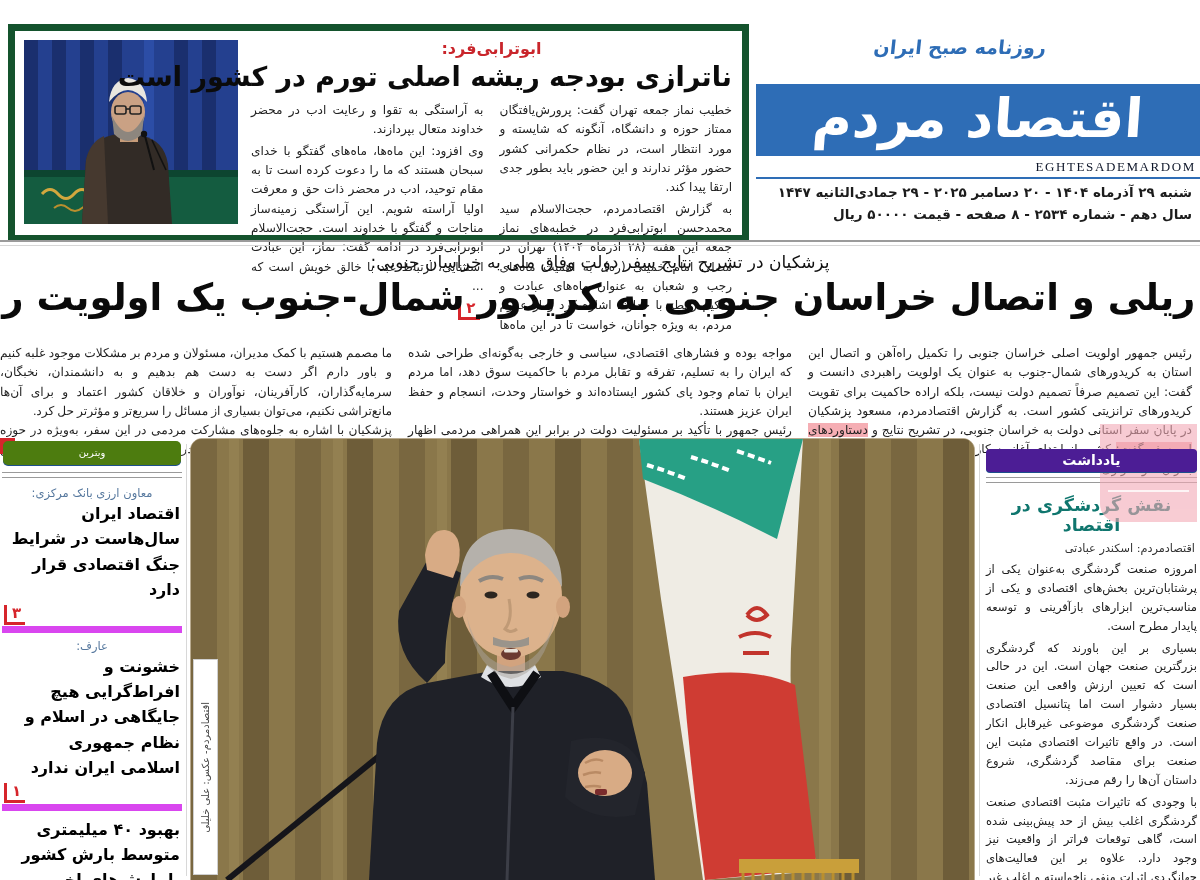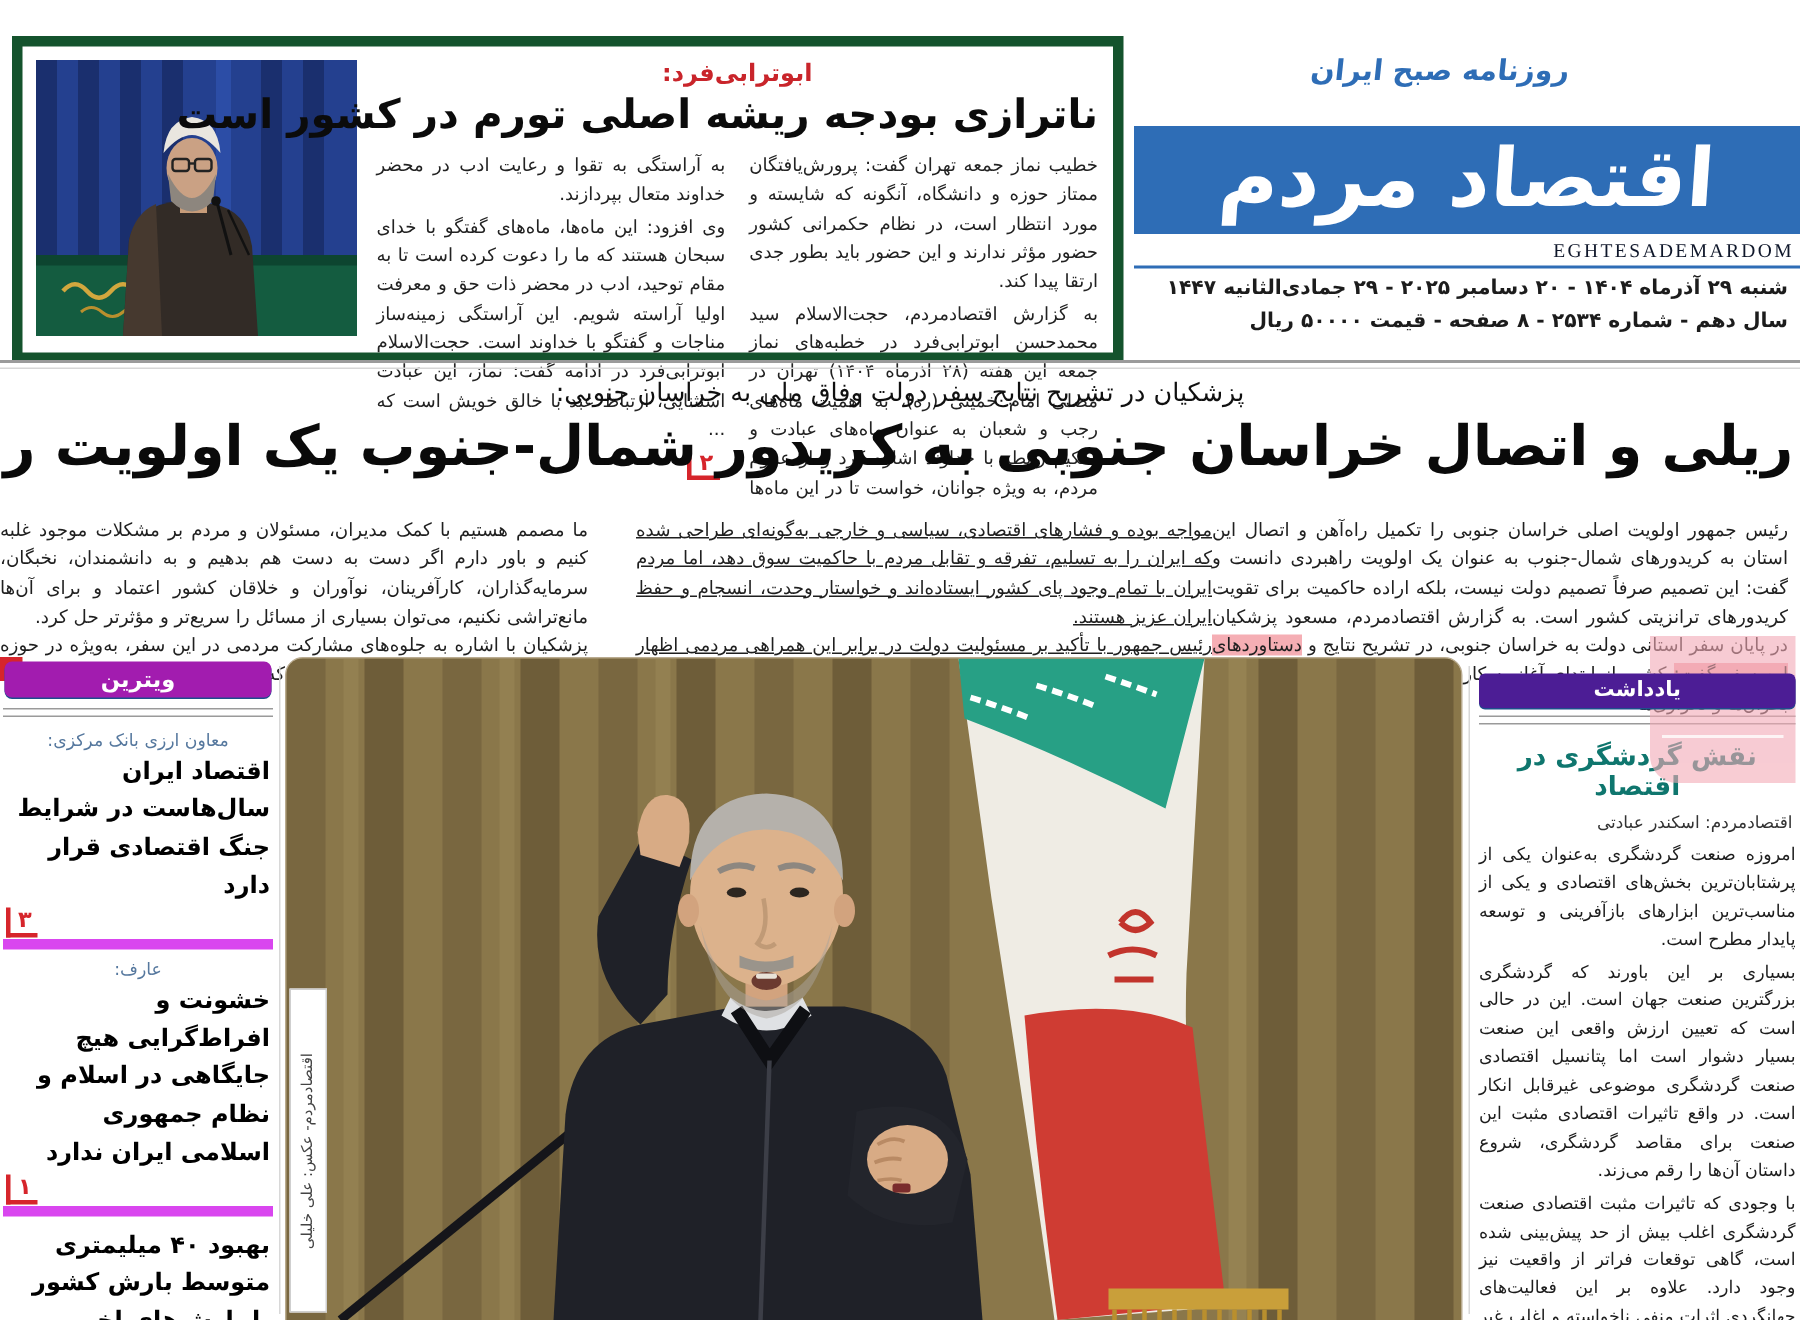--- a/index.html
+++ b/index.html
@@ -34,28 +34,28 @@
   .header-rule{position:absolute;top:240px;left:0;right:0;height:2px;background:#9b9b9b;}
   .header-rule2{position:absolute;top:245px;left:0;right:0;height:1px;background:#d7d7d7;}
   
   .lead-kicker{position:absolute;top:252px;left:0;right:0;text-align:center;font-weight:normal;font-size:17px;color:#101010;}
   .lead-headline-wrap{position:absolute;top:276px;left:0;right:0;display:flex;justify-content:center;}
   .lead-headline{font-weight:bold;font-size:37px;color:#0a0a0a;white-space:nowrap;letter-spacing:-0.5px;}
   .lead-cols{position:absolute;top:344px;left:8px;right:8px;height:94px;}
   .lead-col{position:absolute;top:0;font-size:12.2px;line-height:1.58;text-align:justify;color:#1f1f1f;}
   .lead-col p{margin:0;}
   .lc-r{right:0;width:384px;}
-  .lc-m{right:384px;width:384px;text-decoration:underline;}
-  .lc-l{right:800px;width:392px;}
+  .lc-m{right:400px;width:384px;}
+  .lc-l{right:800px;width:392px;font-family:Liberation Serif, serif;}
   .hl{background:#f5aeb4;}
   
   .vitrine{position:absolute;left:0;top:438px;width:184px;bottom:0;overflow:hidden;}
   .vit-redsq{position:absolute;left:0;top:0;width:15px;height:16px;background:#d6252b;}
-  .vit-band{position:absolute;left:3px;right:3px;top:3px;height:24px;background:#a21caf;border-radius:5px;
-    color:#fff;text-align:center;font-weight:bold;font-size:15px;line-height:24px;box-shadow:0 1px 0 #1d4f8c;}
+  .vit-band{position:absolute;left:3px;right:3px;top:3px;height:24px;background:#4d7c0f;border-radius:5px;
+    color:#fff;text-align:center;font-weight:normal;font-size:10px;line-height:24px;box-shadow:0 1px 0 #1d4f8c;}
   .vit-list{position:absolute;top:34px;left:2px;right:2px;}
   .vit-dbl{height:4px;border-top:1px solid #9a9a9a;border-bottom:1px solid #9a9a9a;margin-bottom:2px;}
   .vit-item{padding:6px 2px 1px;border-bottom:7px solid #d946ef;}
   .vit-kicker{text-align:center;color:#56789e;font-size:11.5px;margin-bottom:1px;}
   .vit-kicker:empty{display:none;}
   .vit-head{text-align:right;font-weight:bold;font-size:16px;line-height:1.58;color:#000000;cursor:pointer;}
   .vit-markrow{text-align:left;margin-top:1px;}
   
   .photo-wrap{position:absolute;left:190px;top:438px;width:783px;height:441px;border:1px solid #b9ab90;
     border-radius:12px 12px 0 0;overflow:hidden;background:#8a774a;}

